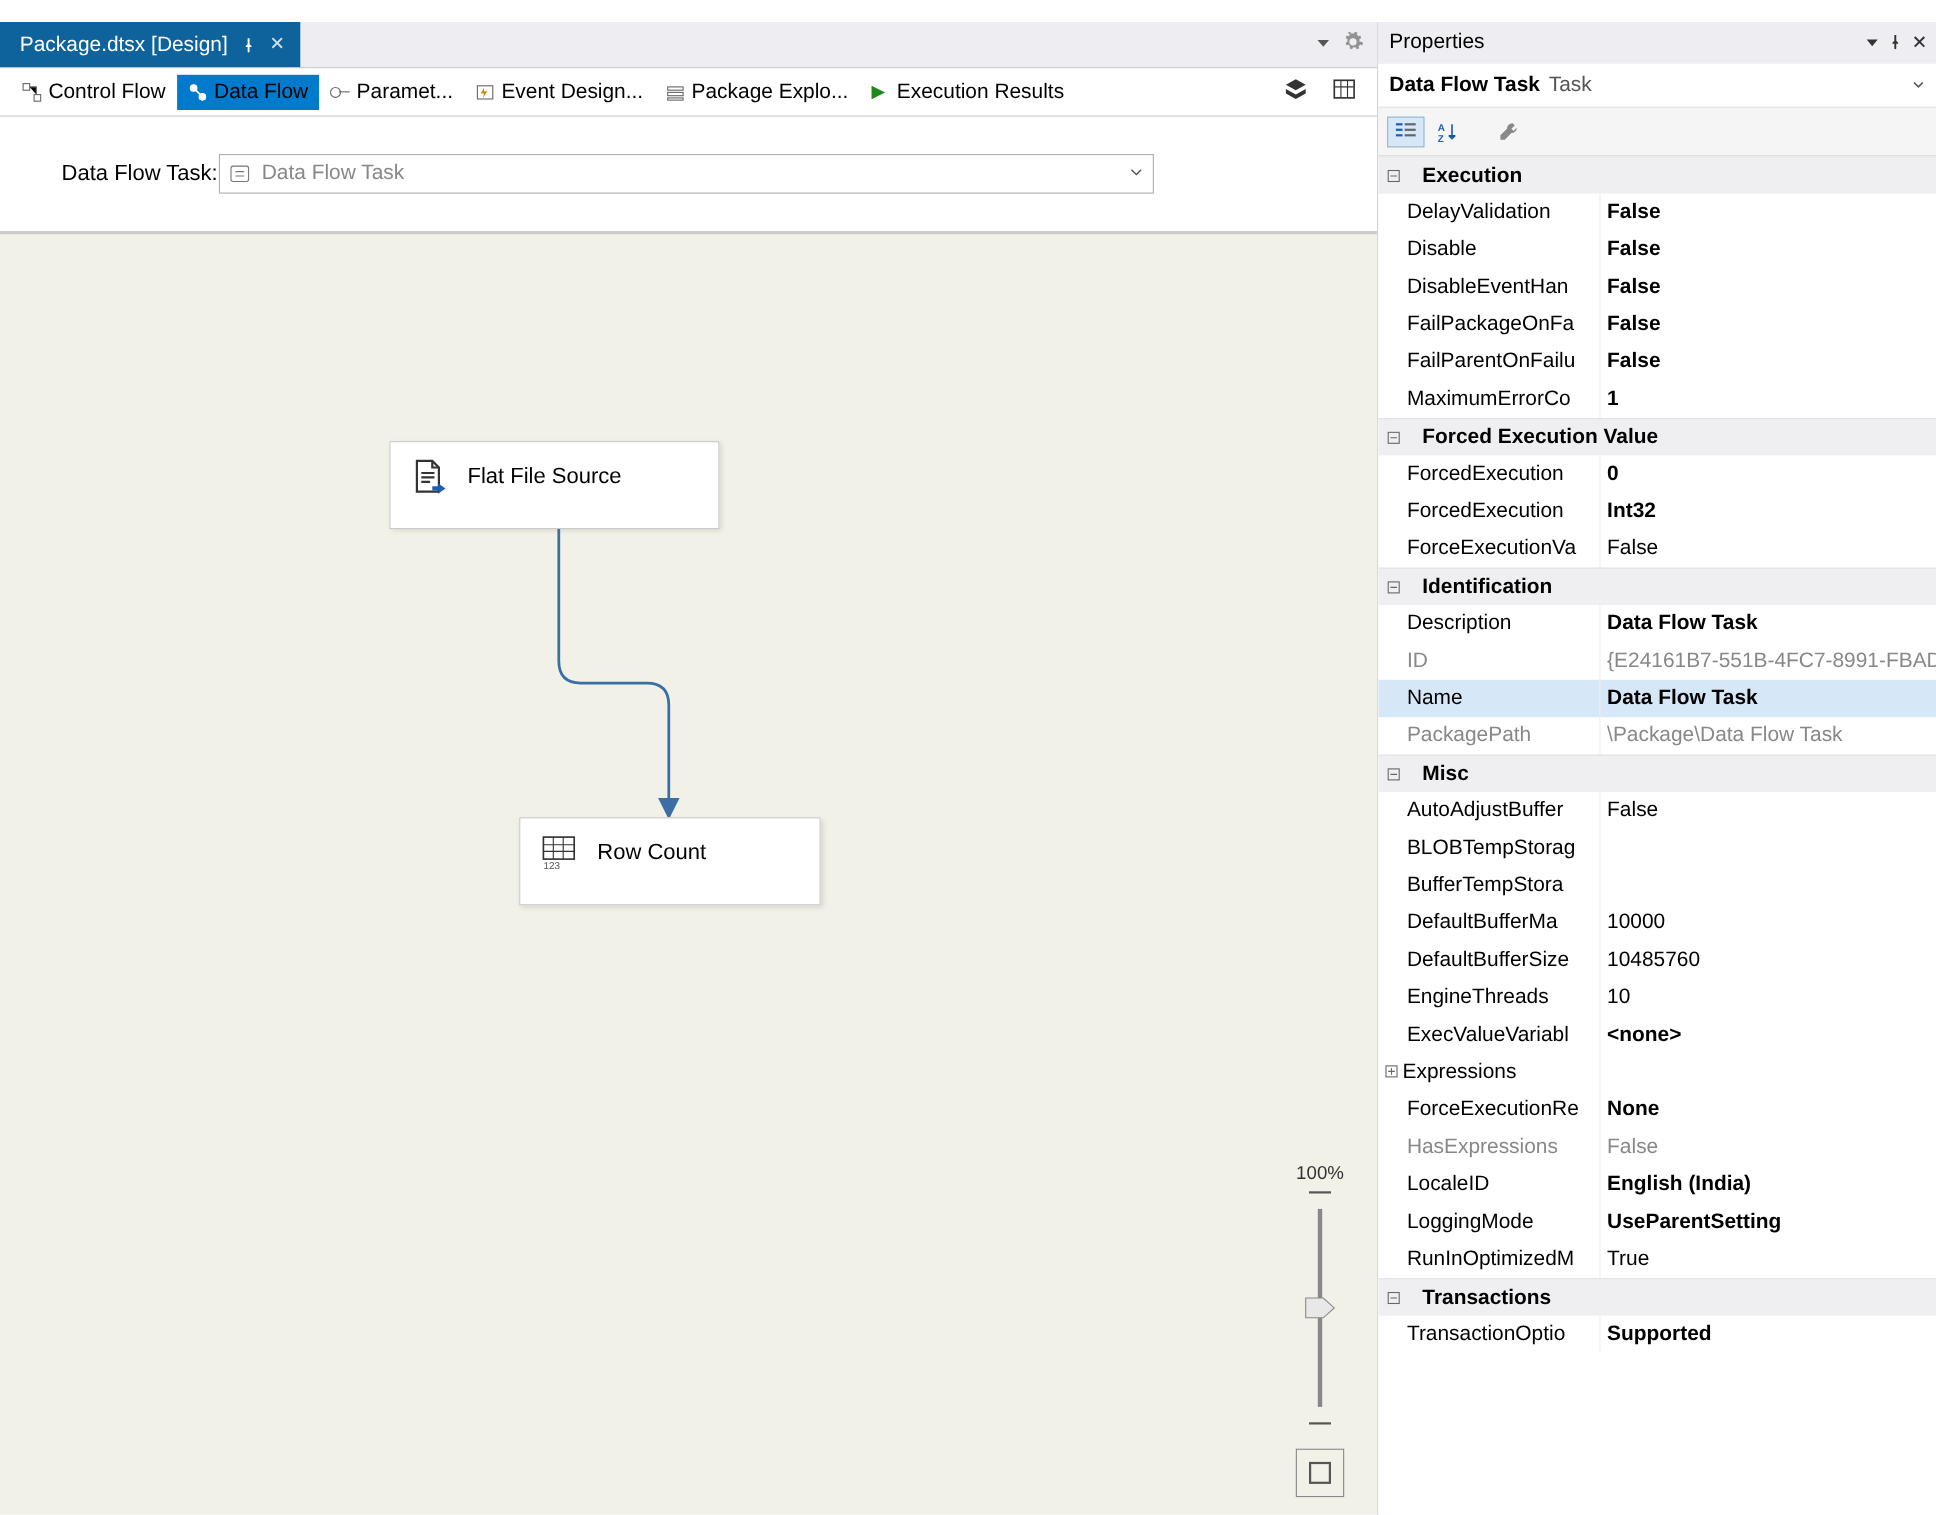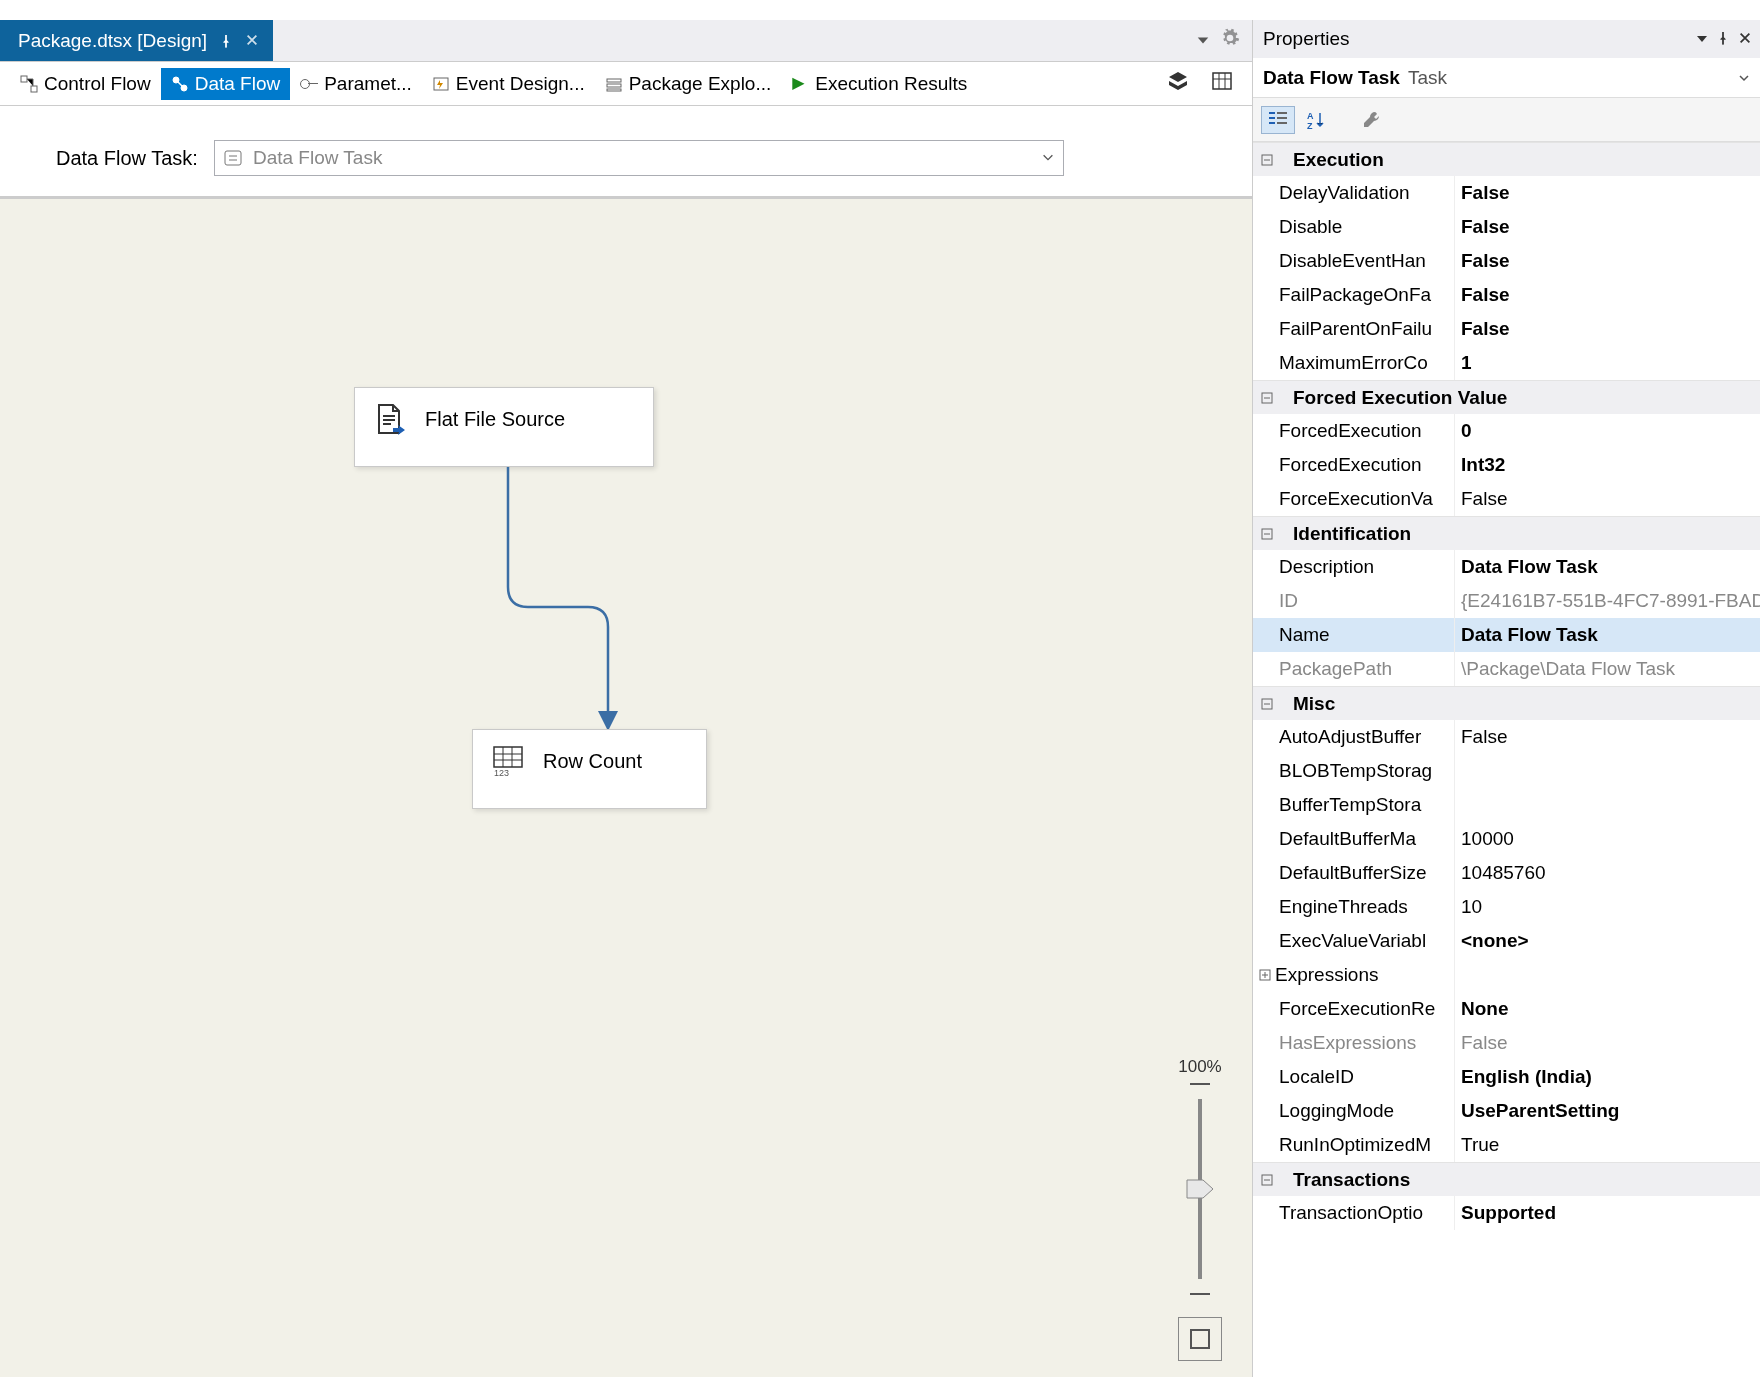--- a/index.html
+++ b/index.html
@@ -11,32 +11,32 @@
   
   .doc-tabs { height: 42px; background: #EEEEF2; display: flex; align-items: stretch; position: relative; border-bottom: 1px solid #ccc;}
   .doc-tab { display: flex; align-items: center; background: #0E639C; color: #fff; padding: 0 14px 0 18px; gap: 12px; }
   .doc-tab .close { opacity: .8; }
   .doc-tabs-right { margin-left: auto; display: flex; align-items: center; gap: 10px; padding-right: 12px; color: #555; }
   .pin-icon, .gear-icon, .dropdown-icon { display: inline-flex; }
 
   
   .view-tabs { height: 44px; display: flex; align-items: center; border-bottom: 1px solid #ccc; padding: 0 10px; gap: 0; font-size: 19px; }
   .view-tab { display: flex; align-items: center; gap: 6px; padding: 0 10px; height: 32px; white-space: nowrap; }
-  .view-tab.active { background: #007ACC; color: #ffffff; }
+  .view-tab.active { background: #007ACC; color: #000000; }
   .view-tabs-spacer { flex: 1; }
   .view-tabs-icons { display: flex; align-items: center; gap: 20px; padding-right: 8px;}
 
   
   .ico16 { width: 18px; height: 18px; display: inline-block; position: relative; }
   .ico-param::before { content:""; position:absolute; width:8px; height:8px; border-radius:50%; border:1.5px solid #666; left:0; top:4px; }
   .ico-param::after { content:""; position:absolute; width:10px; height:1.5px; background:#666; left:8px; top:8px; }
   .ico-exec::before { content:"▶"; color:#1B8A1B; position:absolute; left:1px; top:-2px; font-size:16px; }
 
   
-  .dft-row { display:flex; align-items:center; gap: 16px; padding: 34px 34px 20px 56px; }
+  .dft-row { display:flex; align-items:center; gap: 1px; padding: 34px 34px 34px 56px; }
   .dft-label { font-size: 20px; }
   .dft-select { flex:1; max-width: 850px; height: 36px; border: 1px solid #ABADB3; display:flex; align-items:center; padding: 0 8px; color:#888; gap:10px; background:#fff; position: relative; }
   .dft-select .sel-icon { width:20px; height:20px; }
   .dft-caret { position:absolute; right:8px; top: 50%; transform: translateY(-50%); color:#555; }
 
   
   .canvas-wrap { flex:1; position: relative; background:#F2F1E8; border-top: 3px solid #ccc; overflow: hidden; }
   .node { position:absolute; background:#fff; border:1px solid #c9c9c9; box-shadow: 2px 2px 5px rgba(0,0,0,0.12); display:flex; align-items:center; gap:18px; padding: 14px 26px 30px 18px; font-size: 20px; }
   .node .node-icon { width: 34px; height: 34px; }
   svg.connector { position:absolute; overflow:visible; }
@@ -205,21 +205,21 @@
 
       <svg class="connector" style="left:500px; top:268px;" width="120" height="280">
         <defs>
           <marker id="arrow" viewBox="0 0 10 10" refX="8" refY="5" markerWidth="8" markerHeight="8" orient="auto">
             <path d="M0 0L10 5L0 10z" fill="#3B6EA5"></path>
           </marker>
         </defs>
         <path d="M8 0 V120 Q8 140 28 140 H88 Q108 140 108 160 V260" fill="none" stroke="#3B6EA5" stroke-width="2.5" marker-end="url(#arrow)"></path>
       </svg>
 
-      <div class="node" style="left:472px; top:530px; width:235px;text-align:center;">
+      <div class="node" style="left:472px; top:530px; width:274px;text-align:center;">
         <span class="node-icon">
           <svg width="34" height="34" viewBox="0 0 34 34">
             <rect x="3" y="3" width="28" height="20" fill="#fff" stroke="#333" stroke-width="1.5"></rect>
             <path stroke="#333" d="M3 10h28M3 16h28M12 3v20M21 3v20"></path>
             <text x="3" y="32" font-size="9" fill="#555">123</text>
           </svg>
         </span>
         <span>Row Count</span>
       </div>
 

